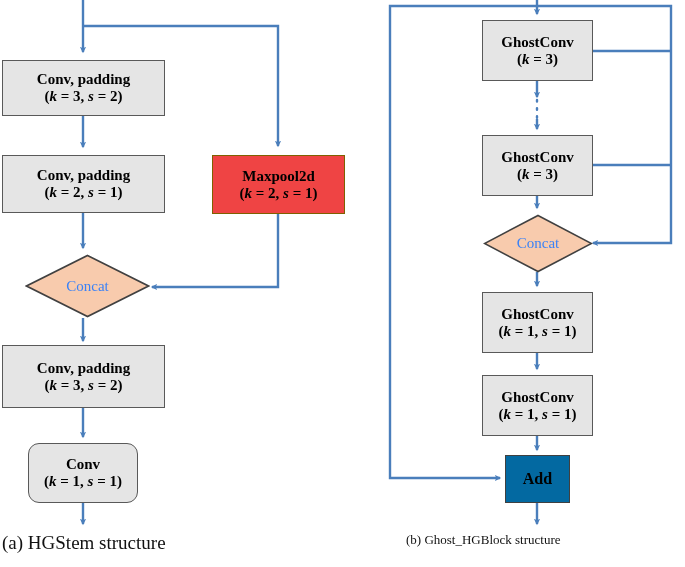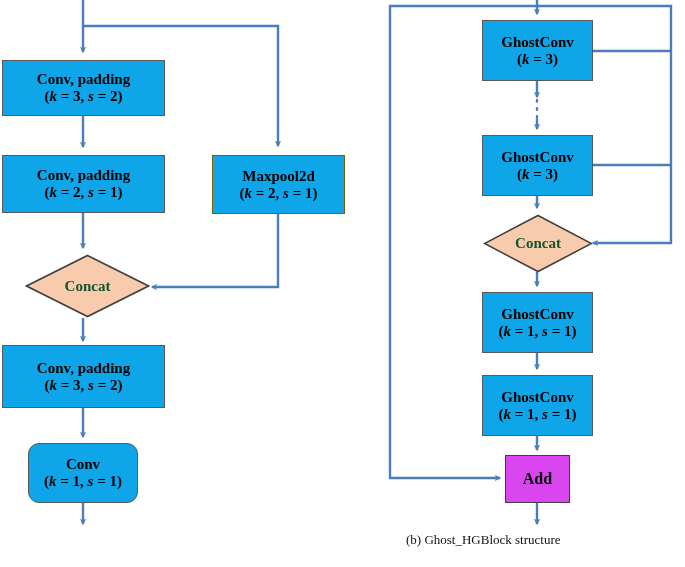--- a/index.html
+++ b/index.html
@@ -39,45 +39,45 @@
     justify-content: center;
     text-align: center;
     color: #000000;
     font-weight: bold;
     line-height: 1.12;
     z-index: 3;
   }
   .box {
     border: 1.6px solid #595959;
   }
-  .box.blue  { background: #0ea5e9; }
-  .box.lyellow { background: #0ea5e9; border-color: #7F6000; }
-  .box.gold  { background: #d946ef; border-color: #404040; }
+  .box.blue  { background: #e5e5e5; }
+  .box.lyellow { background: #ef4444; border-color: #7F6000; }
+  .box.gold  { background: #0369a1; border-color: #404040; }
   .nline1 { display: block; }
   .nline2 { display: block; }
   .diamond-wrap {
     position: absolute;
     z-index: 3;
   }
   .diamond-wrap svg {
     position: absolute;
     left: 0;
     top: 0;
   }
   .diamond-label {
     position: absolute;
     left: 0;
     top: 0;
     width: 100%;
     height: 100%;
     display: flex;
     align-items: center;
     justify-content: center;
-    font-weight: bold;
-    color: #14532d;
+    font-weight: normal;
+    color: #3b82f6;
   }
   .caption {
     position: absolute;
     font-weight: normal;
     color: #111111;
     white-space: nowrap;
     z-index: 4;
   }
 </style>
 </head>
@@ -192,15 +192,16 @@
 
   <div class="node box blue" style="left:482px; top:375px; width:111px; height:61px; font-size:15px;">
     <span class="nline1">GhostConv</span>
     <span class="nline2">(<i>k</i> = 1, <i>s</i> = 1)</span>
   </div>
 
   <div class="node box gold" style="left:505px; top:455px; width:65px; height:48px; font-size:16px;">
     <span class="nline1">Add</span>
   </div>
 
+  <div class="caption" style="left:2px; top:532px; font-size:19px;">(a) HGStem structure</div>
   <div class="caption" style="left:406px; top:532px; font-size:13px;">(b) Ghost_HGBlock structure</div>
 
 </div>
 
 </body></html>

